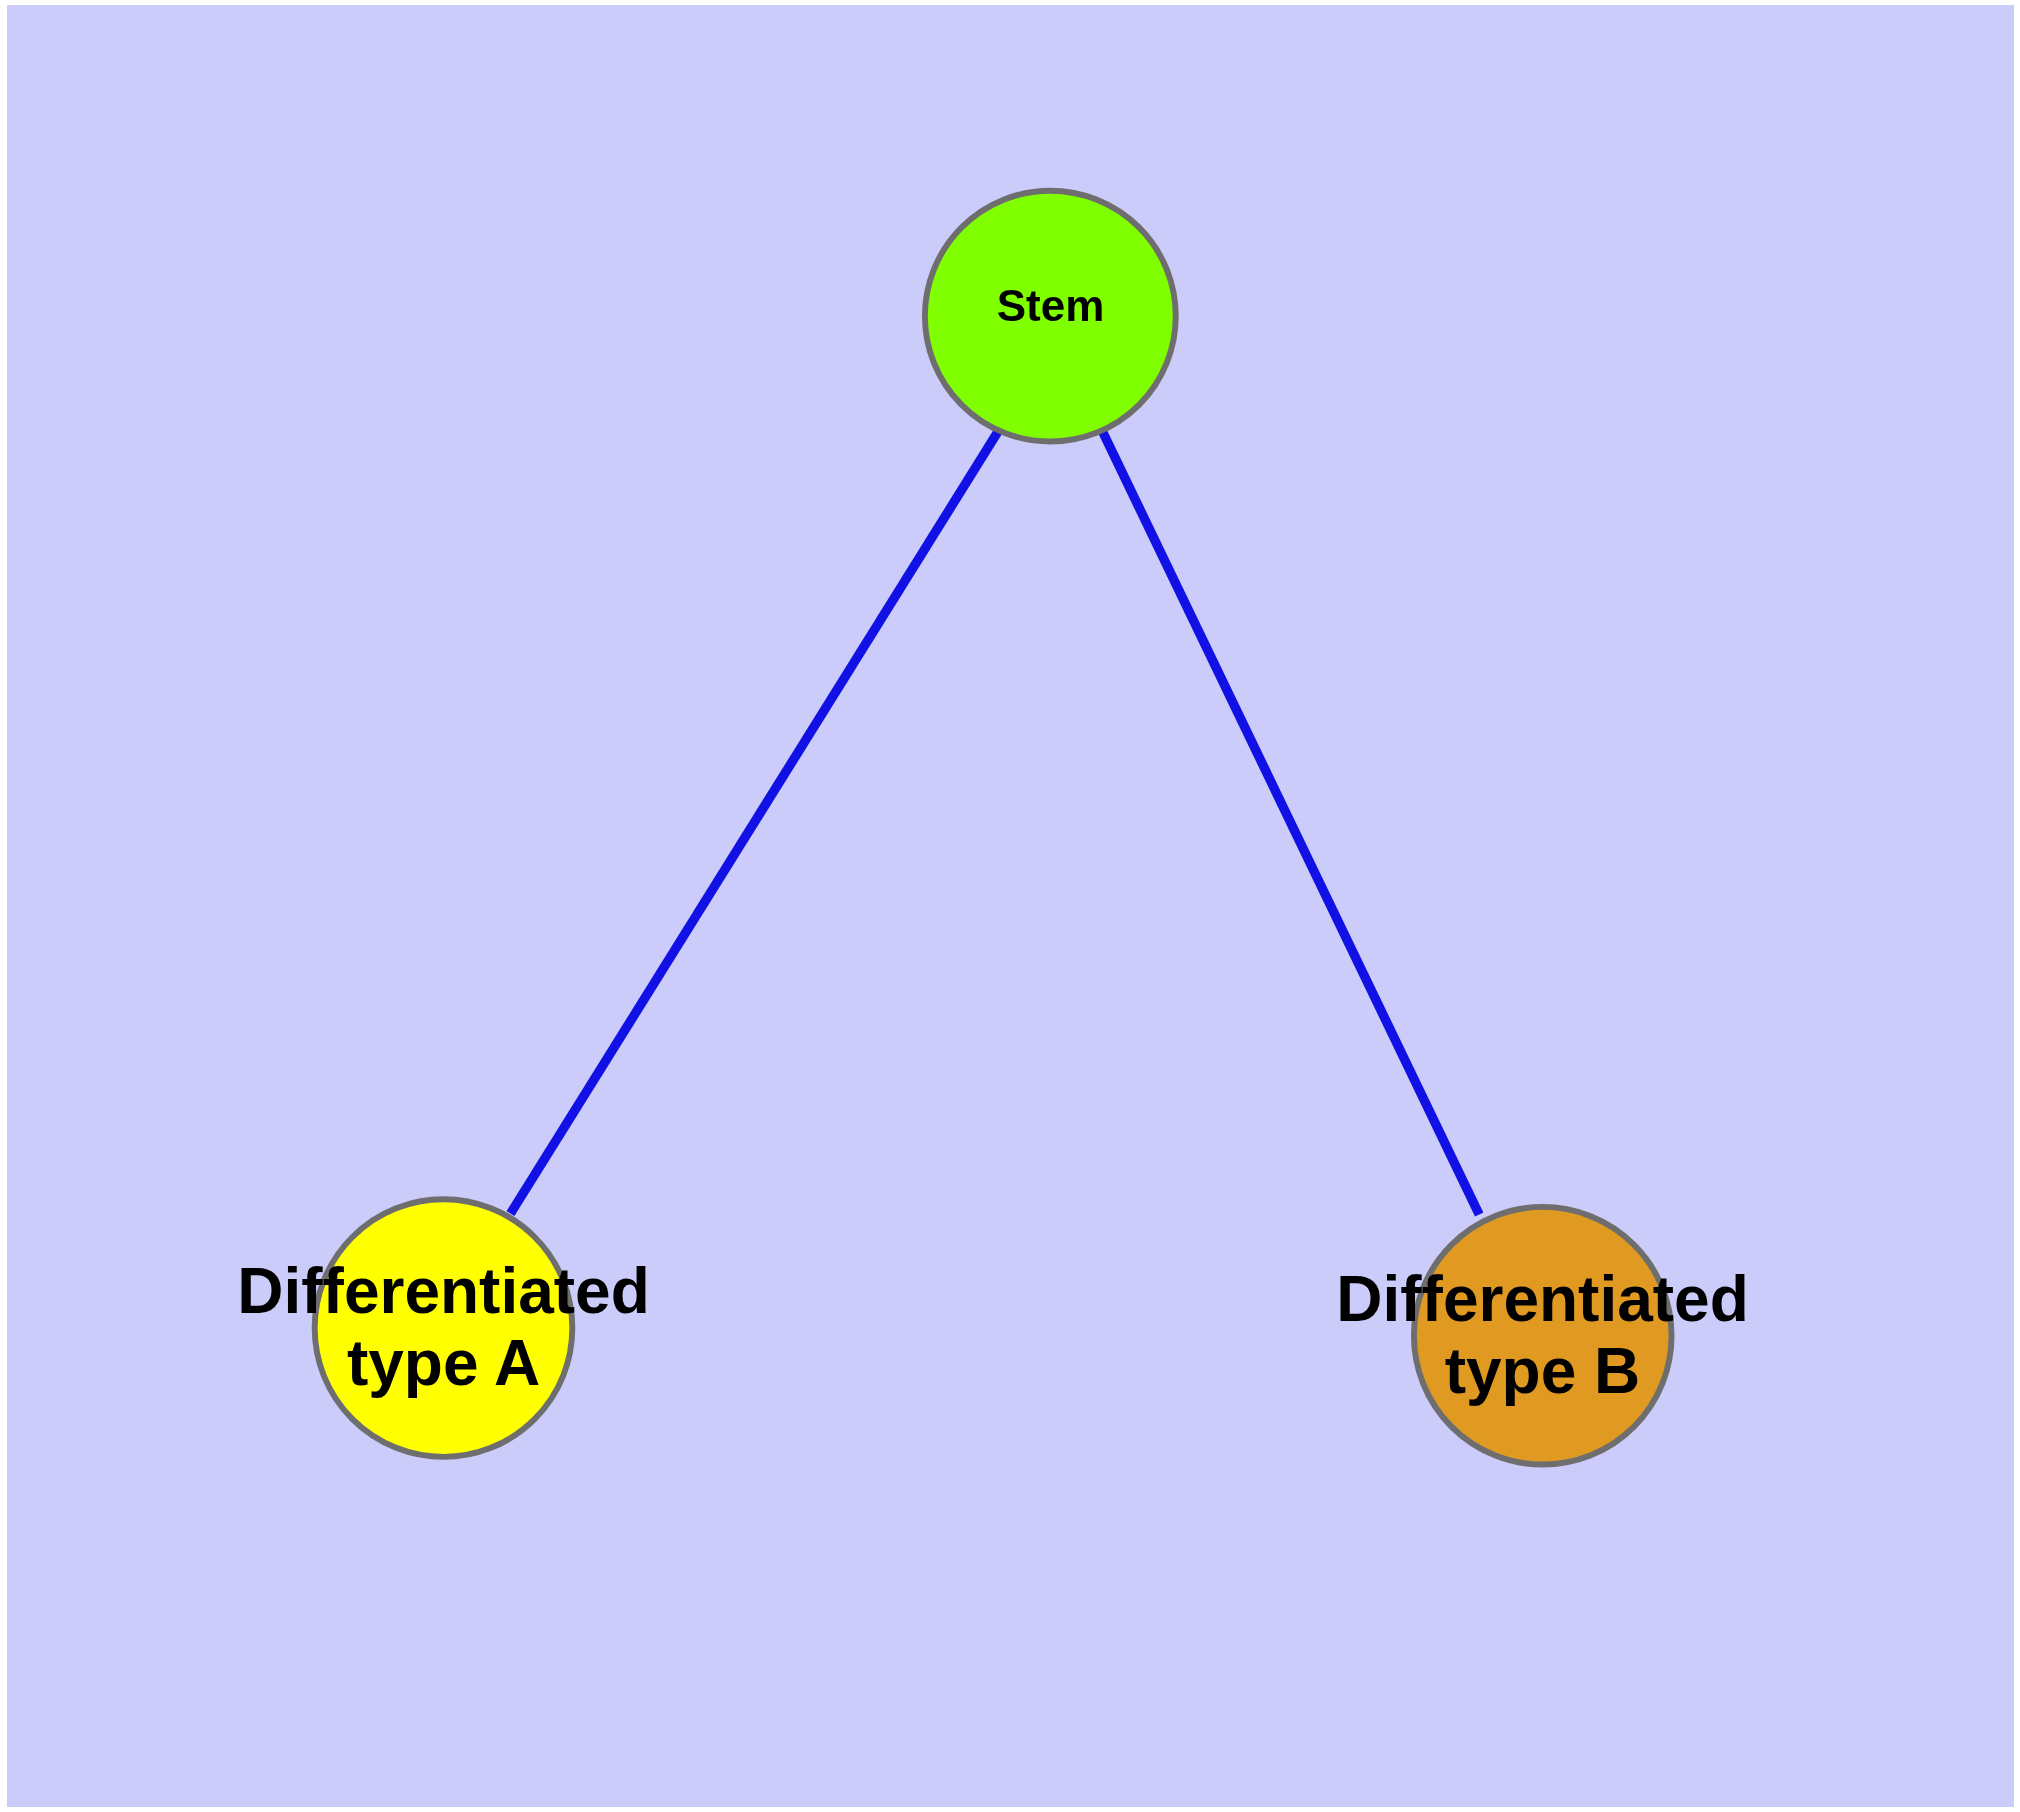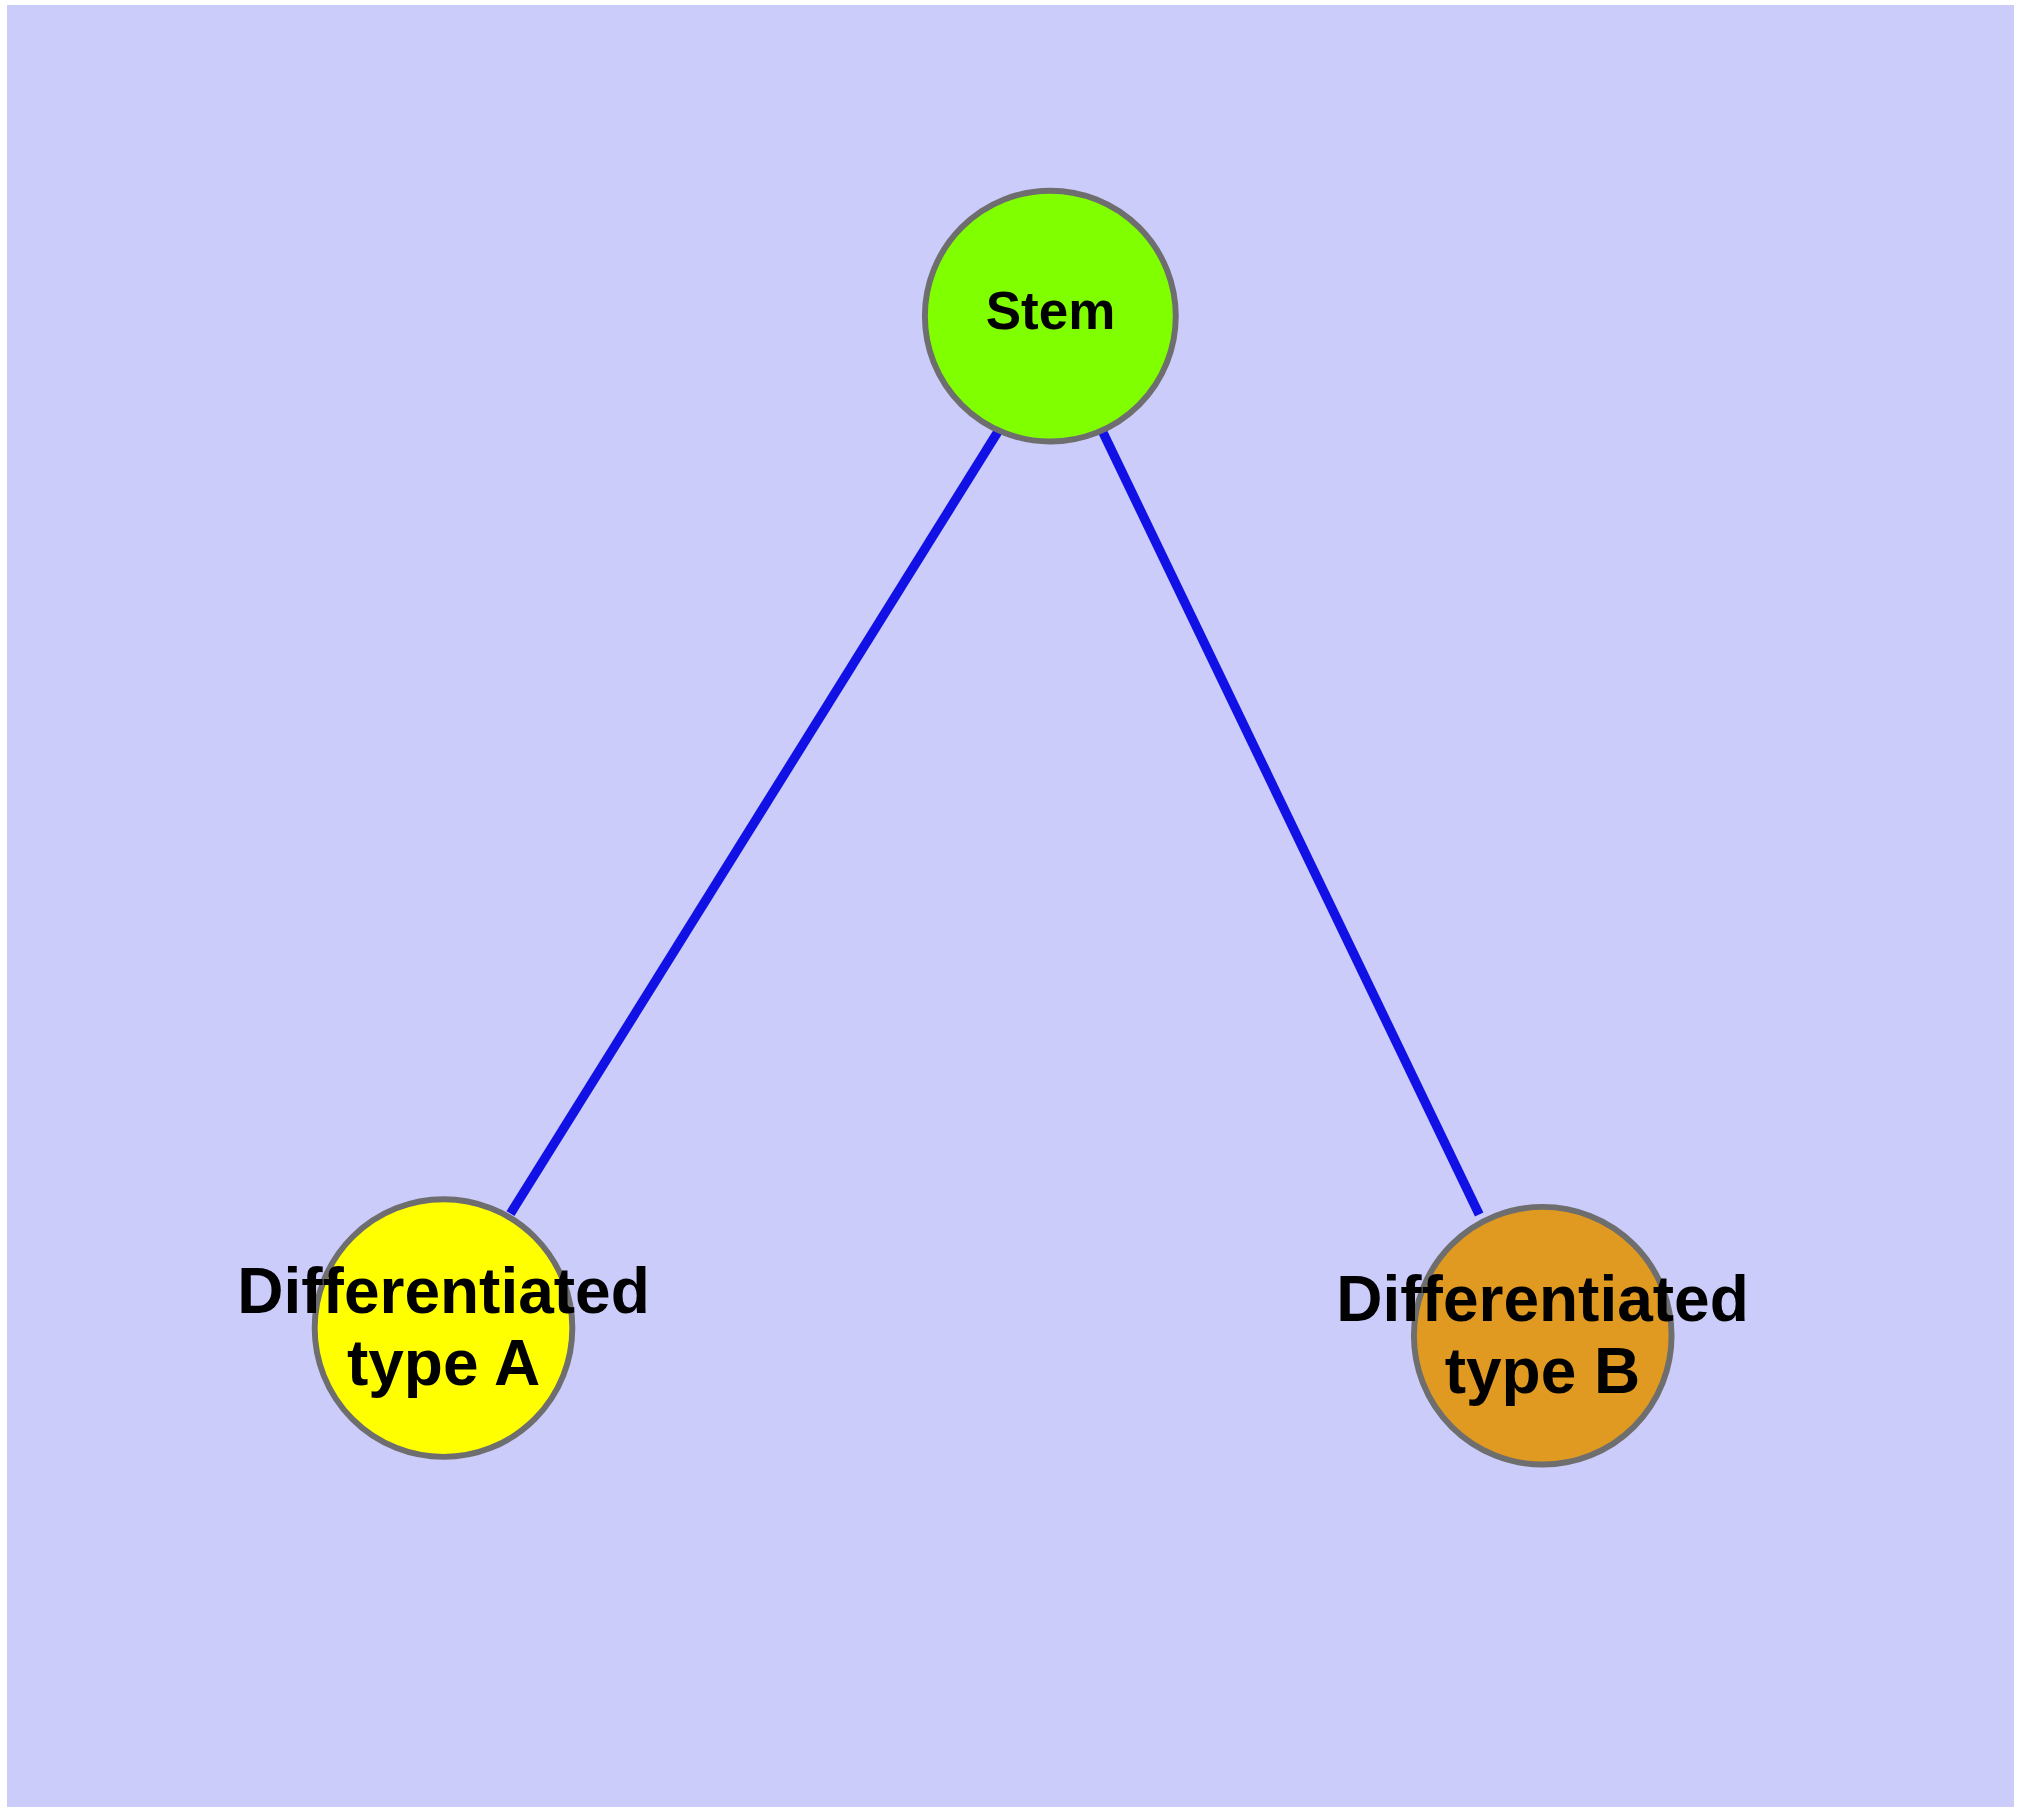--- a/index.html
+++ b/index.html
@@ -44,21 +44,21 @@
     text-align: center;
     color: #000000;
     font-family: "Liberation Sans", "DejaVu Sans", sans-serif;
     font-weight: bold;
     line-height: 1.12;
     white-space: pre-line;
     pointer-events: none;
     user-select: none;
   }
   #label-stem {
-    font-size: 53px;
+    font-size: 44px;
     left: 796px;
     top: 280px;
     width: 509px;
   }
   #label-a {
     font-size: 64px;
     left: 189px;
     top: 1254px;
     width: 509px;
   }

